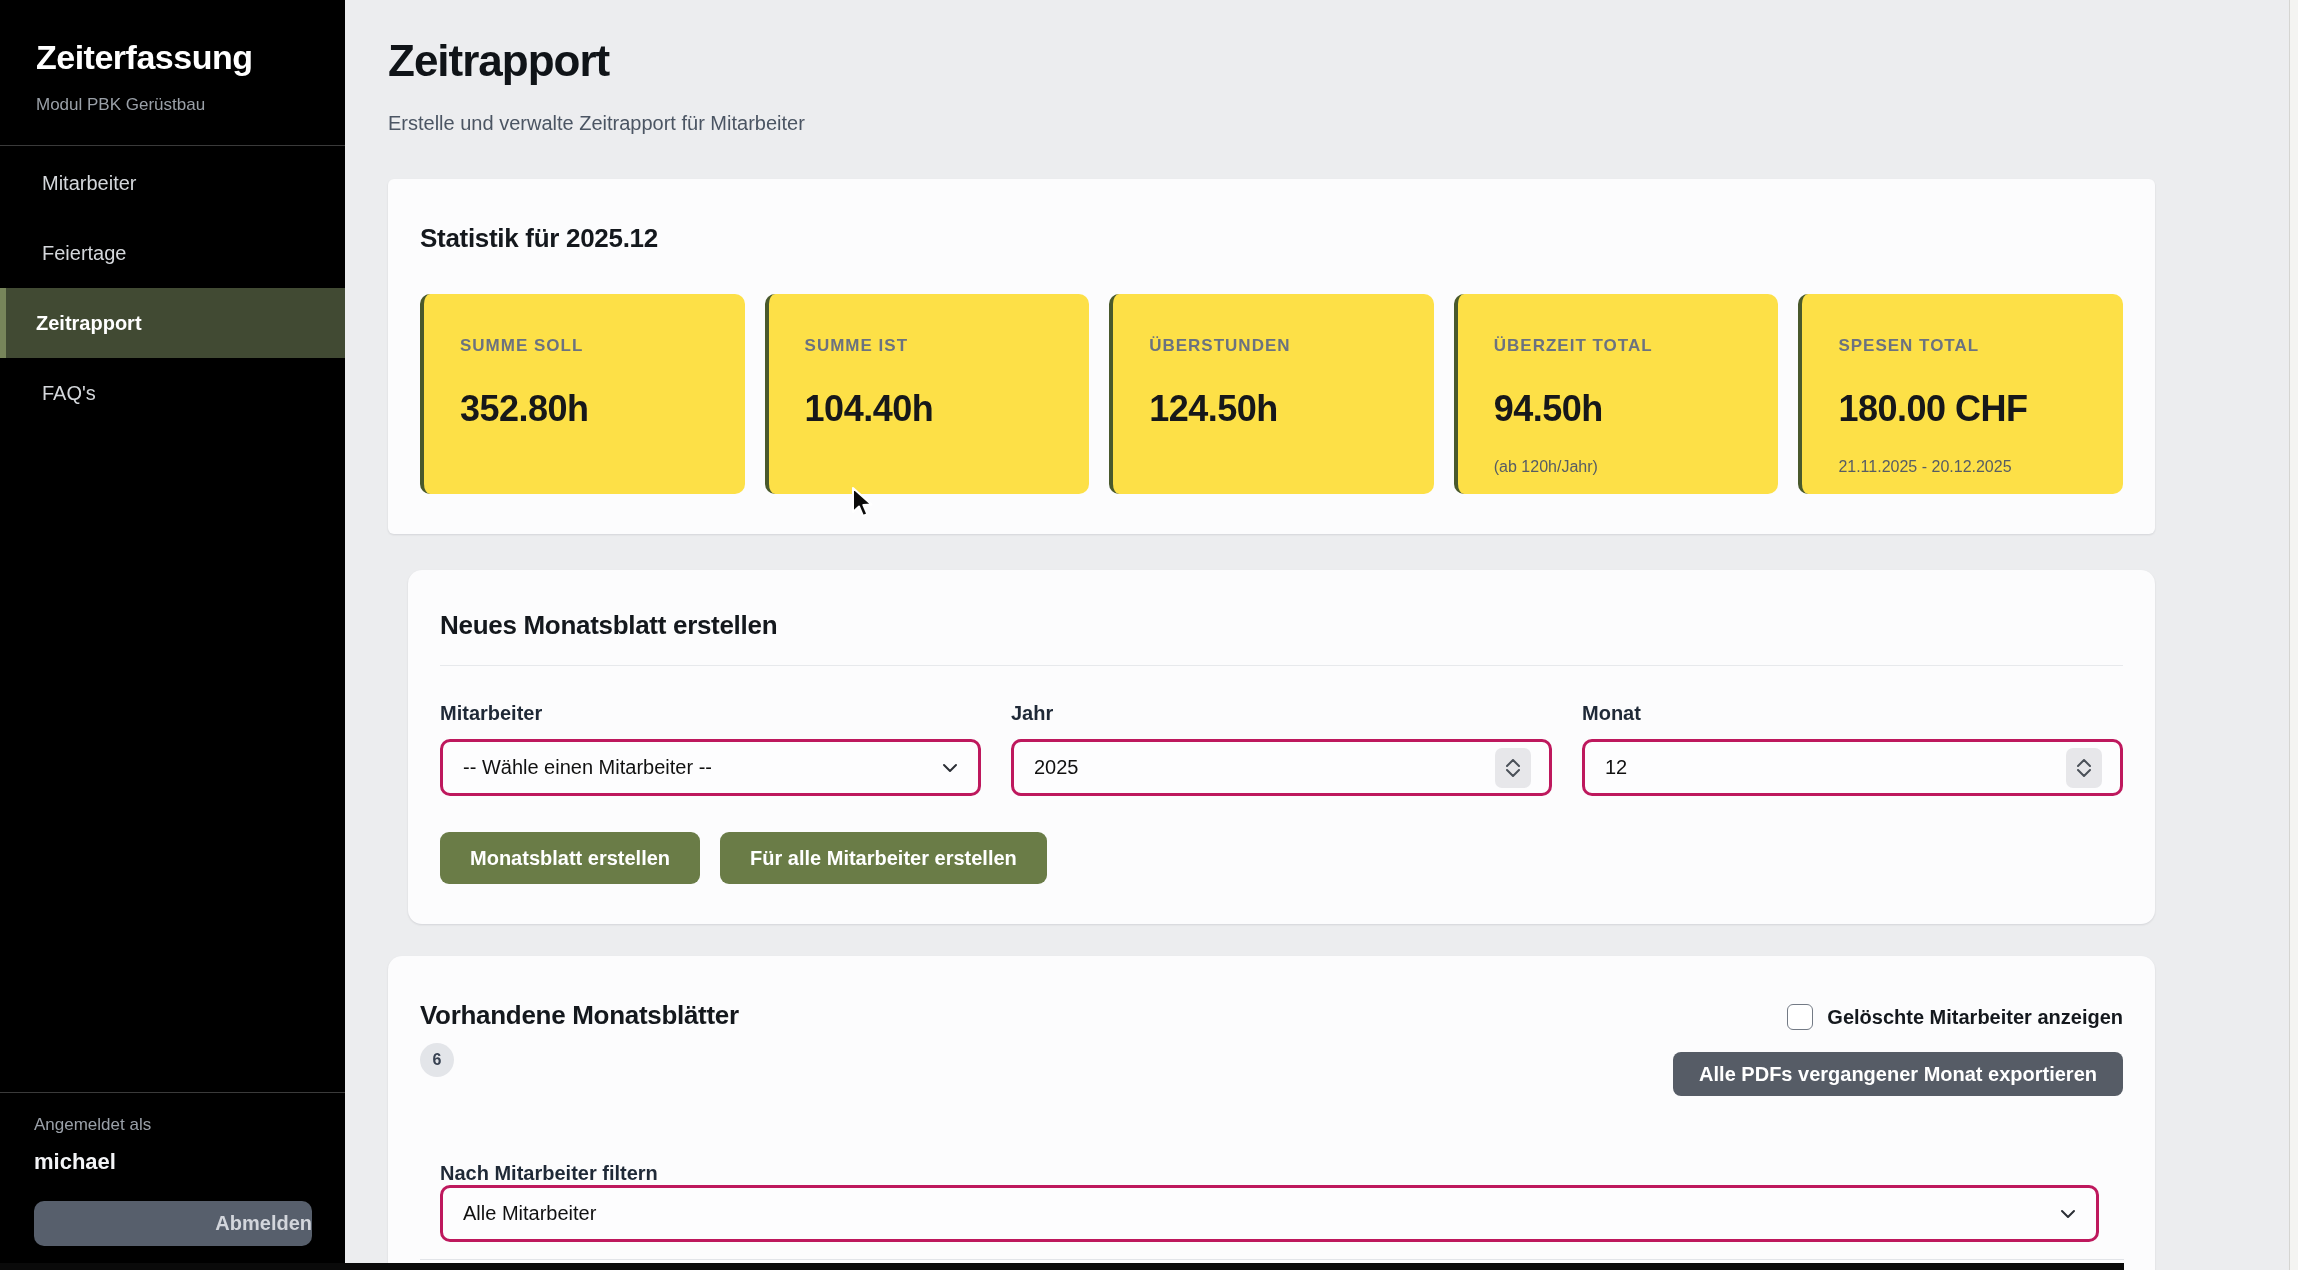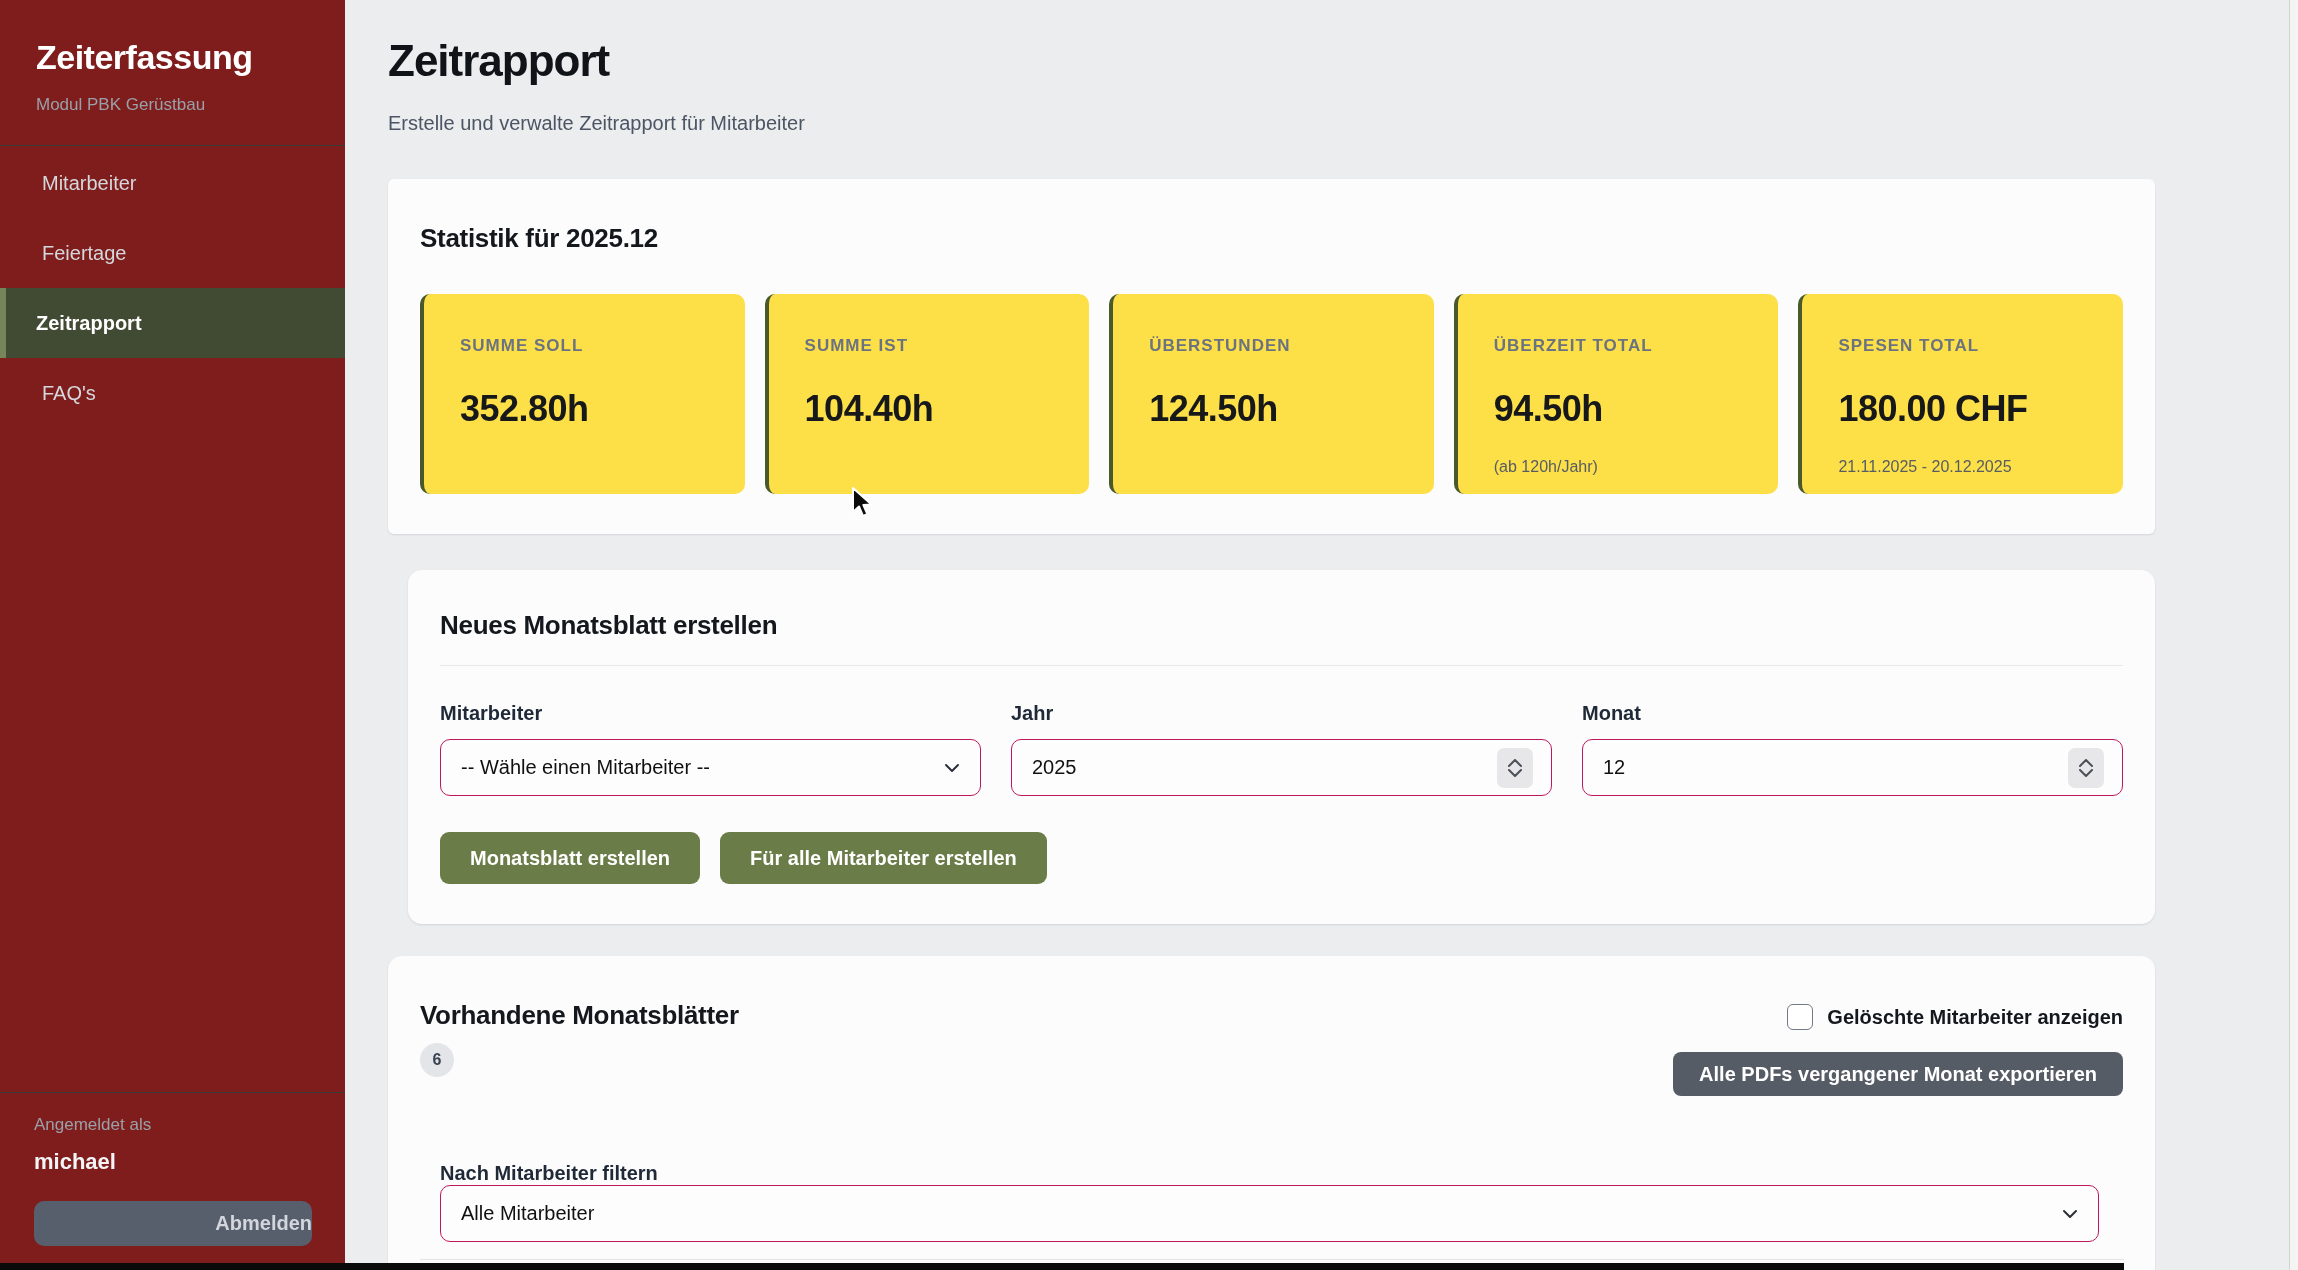--- a/index.html
+++ b/index.html
@@ -7,21 +7,21 @@
   body {
     font-family:"Liberation Sans", sans-serif;
     background:#ecedef;
     overflow:hidden;
   }
   .app { position:relative; width:2298px; height:1270px; display:flex; overflow:hidden; }
 
   
   .sidebar {
     width:345px; min-width:345px; height:100%;
-    background:#7f1d1d; color:#e5e7eb;
+    background:#000000; color:#e5e7eb;
     display:flex; flex-direction:column;
   }
   .sidebar-header { padding:38px 36px 30px 36px; border-bottom:1px solid #3a3a3a; }
   .sidebar-title { font-size:34px; font-weight:700; color:#ffffff; letter-spacing:-0.5px; }
   .sidebar-subtitle { margin-top:18px; font-size:17px; color:#9aa0a8; }
   .nav { padding-top:2px; }
   .nav-item {
     height:70px; display:flex; align-items:center;
     padding-left:36px; font-size:20px; color:#d4d7db; cursor:pointer;
     border-left:6px solid transparent;
@@ -64,21 +64,21 @@
   .stat-value { margin-top:32px; font-size:36px; font-weight:800; color:#17181a; letter-spacing:-0.5px; }
   .stat-note { margin-top:28px; font-size:16px; color:#565c64; }
 
   
   .form-card { margin-top:36px; padding:40px 32px 40px 32px;margin-left:20px; }
   .divider { margin-top:24px; border:none; border-top:1px solid #e7e9ec; }
   .form-grid { margin-top:36px; display:grid; grid-template-columns:1fr 1fr 1fr; gap:30px; }
   .field-label { font-size:20px; font-weight:600; color:#1f2937; }
   .control {
     margin-top:14px; height:57px; background:#fdfdfe;
-    border:1px solid #be185d; border-radius:10px;
+    border:3px solid #be185d; border-radius:10px;
     display:flex; align-items:center; padding:0 18px 0 20px;
     font-size:20px; color:#111; cursor:pointer; position:relative;
   }
   .control .value { flex:1; }
   .chevron-down { width:20px; height:20px; }
   .spinner {
     width:36px; height:40px; background:#e7e7ea; border-radius:7px;
     display:flex; flex-direction:column; align-items:center; justify-content:center; gap:2px;
     cursor:pointer;
   }

